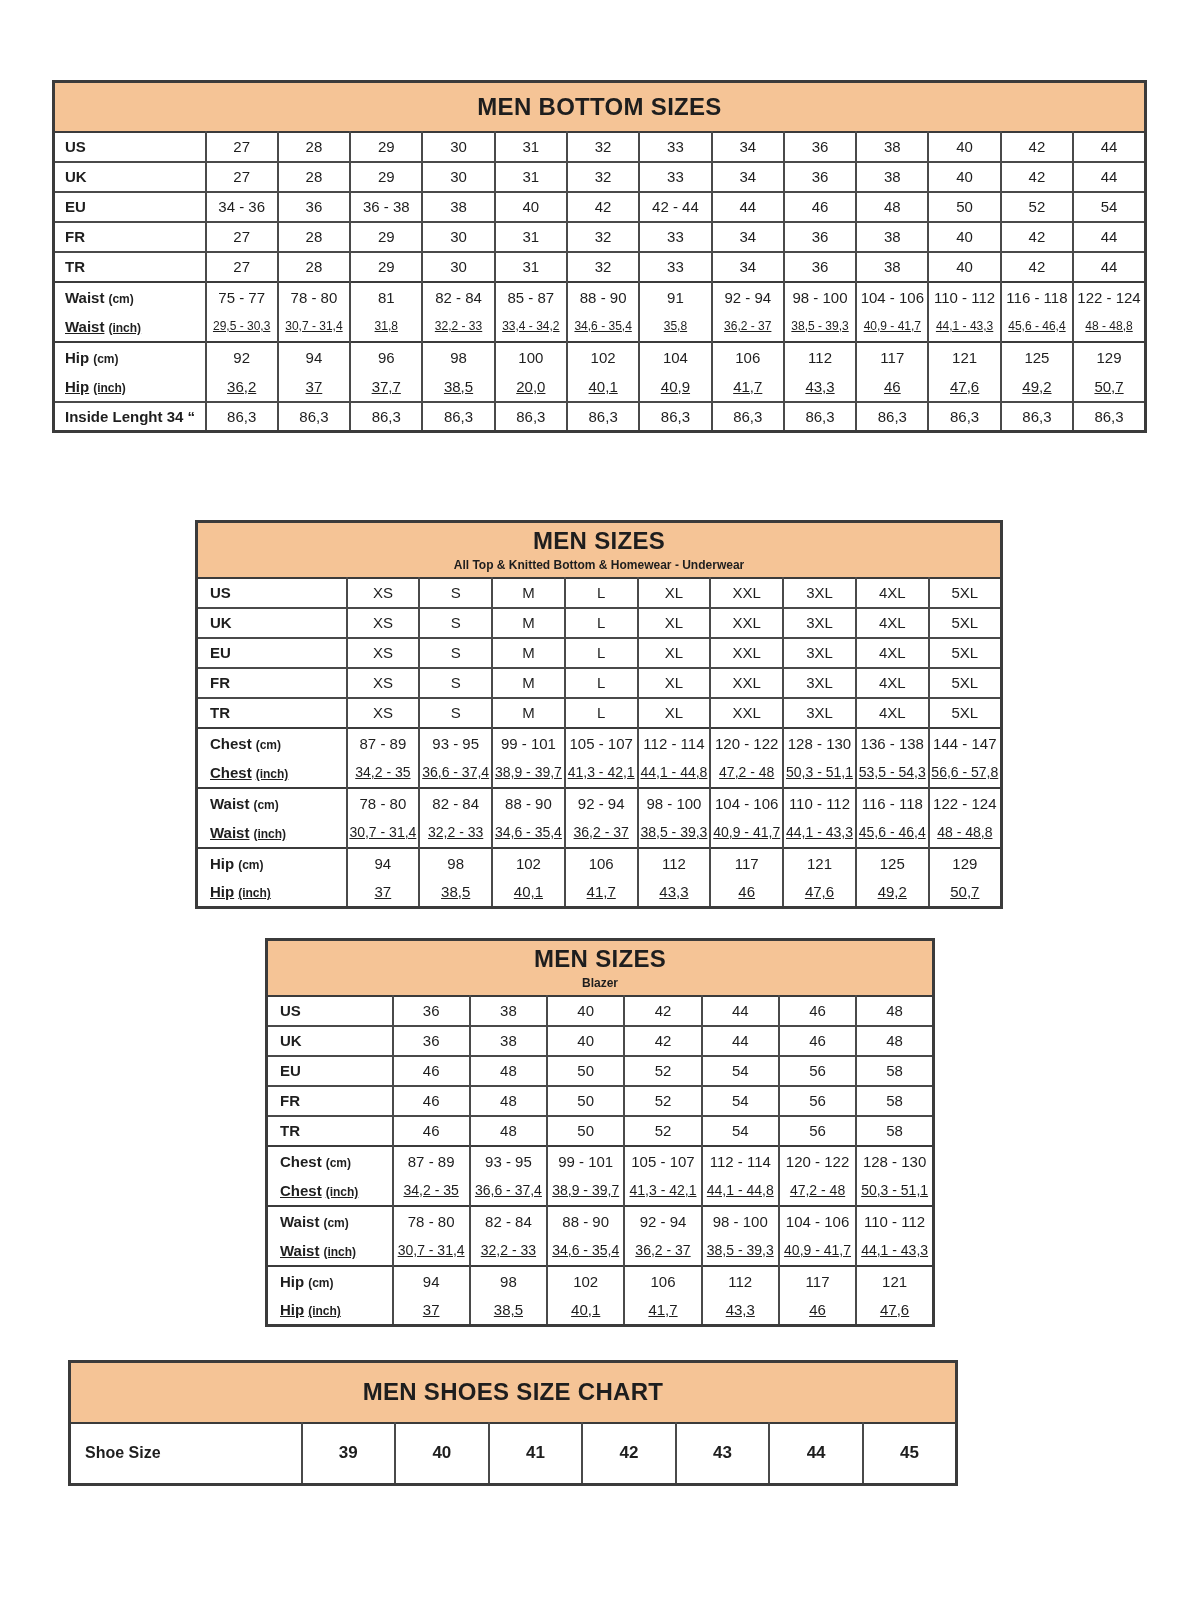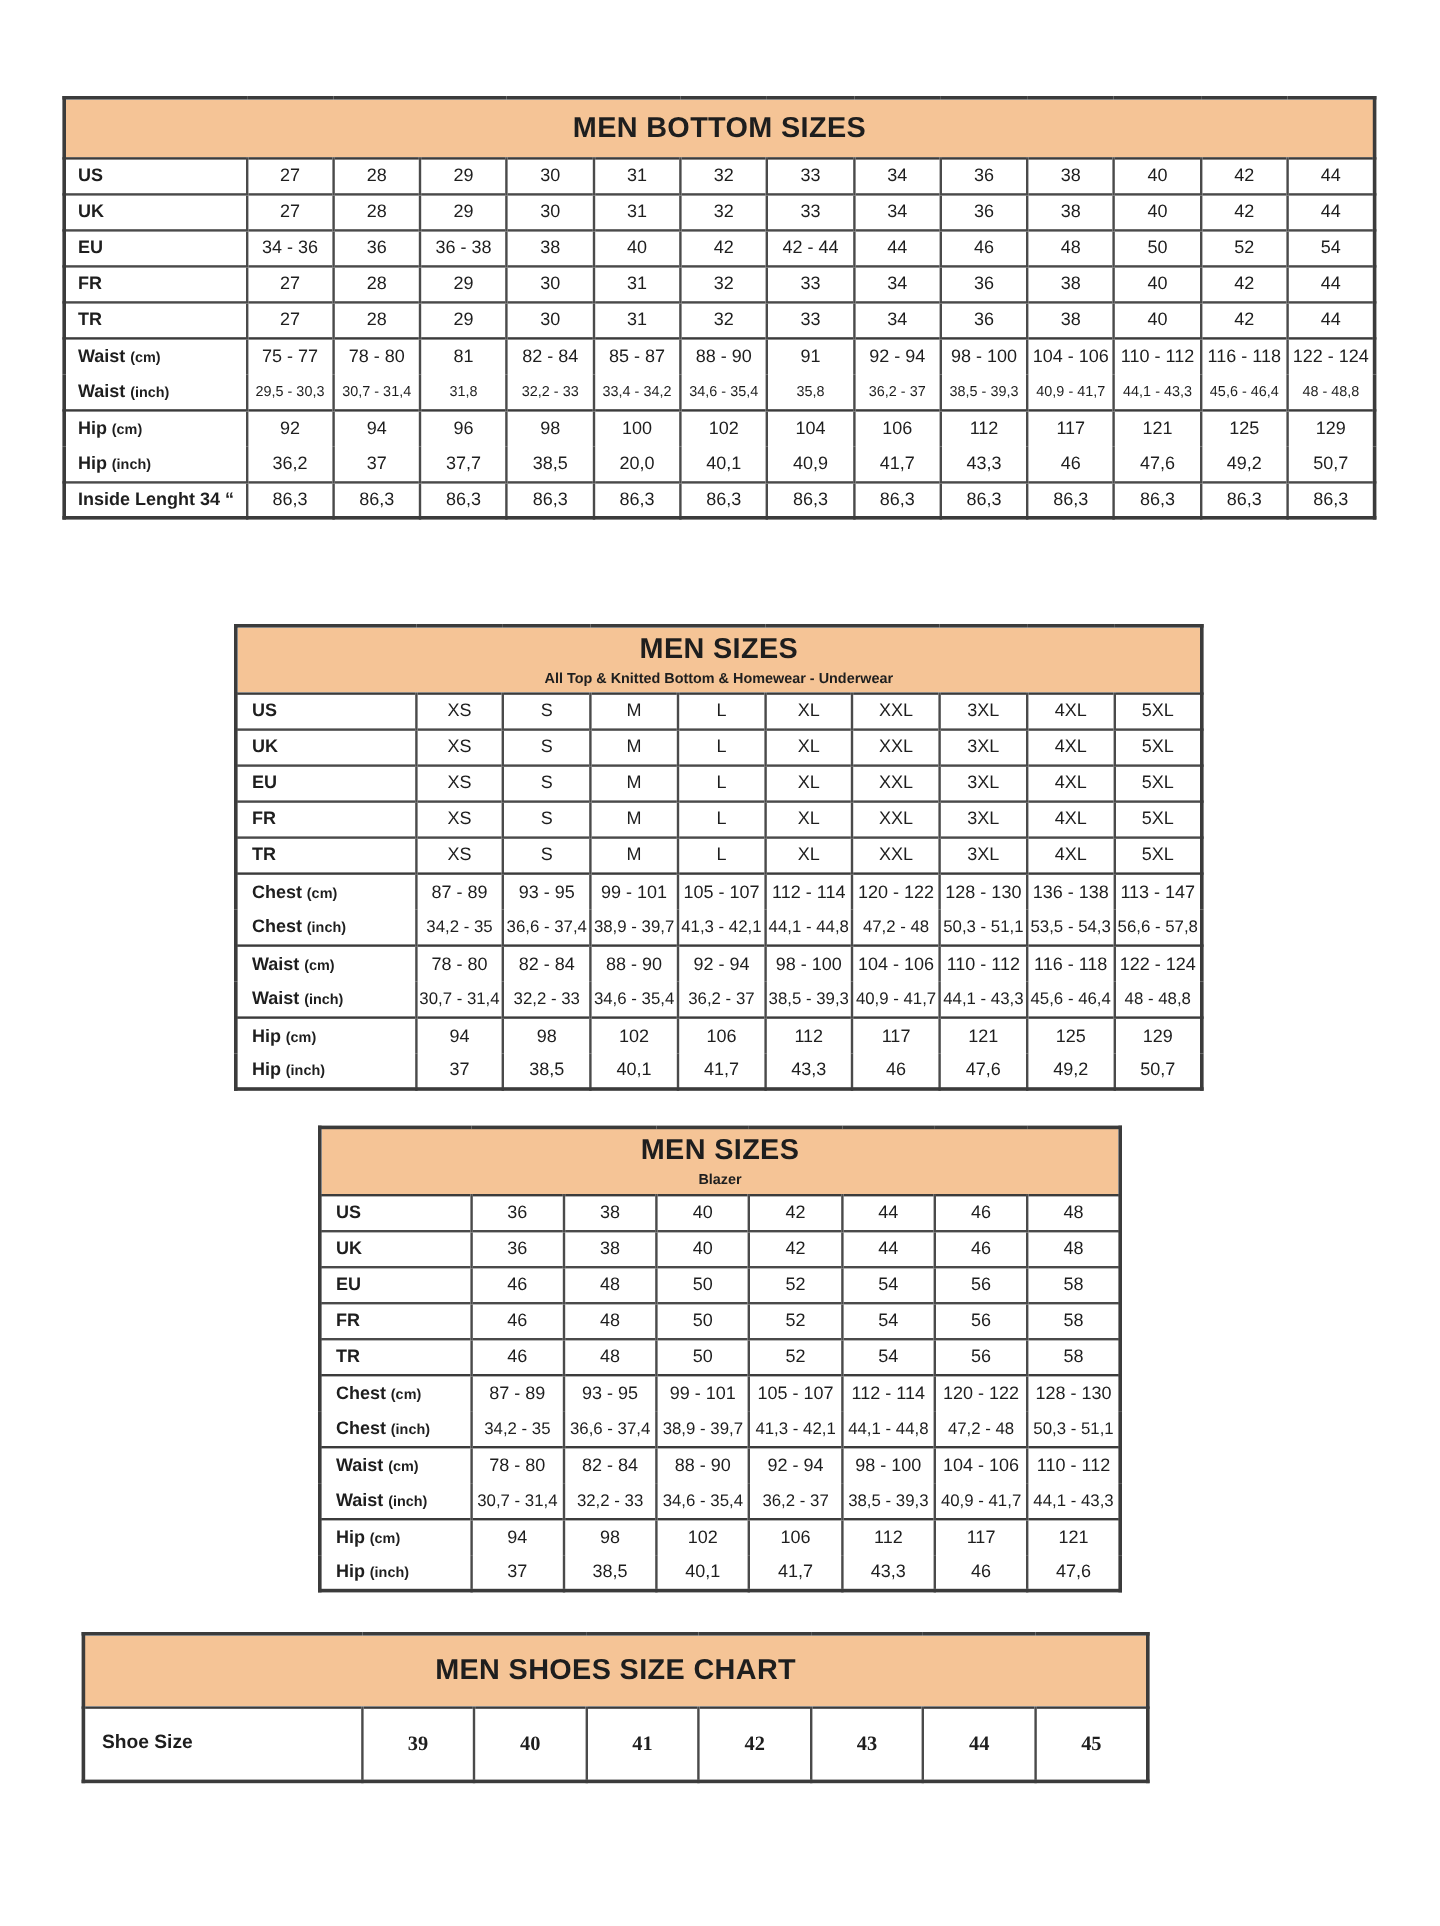--- a/index.html
+++ b/index.html
@@ -10,31 +10,31 @@
   }
   html,body{margin:0;padding:0;}
   body{
     width:1200px;height:1605px;position:relative;background:#ffffff;
     font-family:"Liberation Sans", sans-serif;color:var(--ink);
   }
   .table-wrap{position:absolute;}
   table{border-collapse:collapse;width:100%;table-layout:fixed;background:#fff;border:3px solid var(--b-outer);}
   tr{border-top:2px solid var(--b-inner);}
   tr.thead-row{border-top:none;}
-  tr.joined{border-top:none;}
+  tr.joined{border-top:none;text-decoration:underline;}
   tr.gstart{border-top:2px solid var(--b-outer);}
   td{border-left:2px solid var(--b-inner);padding:0;text-align:center;vertical-align:middle;overflow:hidden;white-space:nowrap;}
   td.thead{border-left:none;background:var(--peach);text-align:center;padding:4px 0;}
   .title{font-size:24px;font-weight:bold;letter-spacing:.3px;}
   .subtitle{font-size:12px;font-weight:bold;margin-top:3px;}
   td.label-cell{text-align:left;padding-left:12px;font-weight:bold;font-size:15px;}
   span.unit{font-size:12px;margin-left:4px;}
   td.val{font-size:15px;font-weight:normal;}
   tr.small td.val{font-size:14px;}
-  tr.bvals td.val{font-weight:bold;font-family:Liberation Serif, serif;}
+  tr.bvals td.val{font-weight:bold;}
 
   
   .t1{left:52px;top:80px;width:1095px;}
   .t1 col.c0{width:152px;}
   .t1 tr{height:30px;}
   .t1 tr.thead-row{height:50px;}
   .t1 tr.small td.val{font-size:12px;}
   .t1 td.label-cell{padding-left:10px;}
 
   
@@ -335,21 +335,21 @@
           <tr class="r5 gstart">
             <td class="label-cell"><span class="lab">Chest</span><span class="unit">(cm)</span></td>
             <td class="val">87 - 89</td>
             <td class="val">93 - 95</td>
             <td class="val">99 - 101</td>
             <td class="val">105 - 107</td>
             <td class="val">112 - 114</td>
             <td class="val">120 - 122</td>
             <td class="val">128 - 130</td>
             <td class="val">136 - 138</td>
-            <td class="val">113 - 147</td>
+            <td class="val">144 - 147</td>
           </tr>
           <tr class="r6 joined small">
             <td class="label-cell"><span class="lab">Chest</span><span class="unit">(inch)</span></td>
             <td class="val">34,2 - 35</td>
             <td class="val">36,6 - 37,4</td>
             <td class="val">38,9 - 39,7</td>
             <td class="val">41,3 - 42,1</td>
             <td class="val">44,1 - 44,8</td>
             <td class="val">47,2 - 48</td>
             <td class="val">50,3 - 51,1</td>

